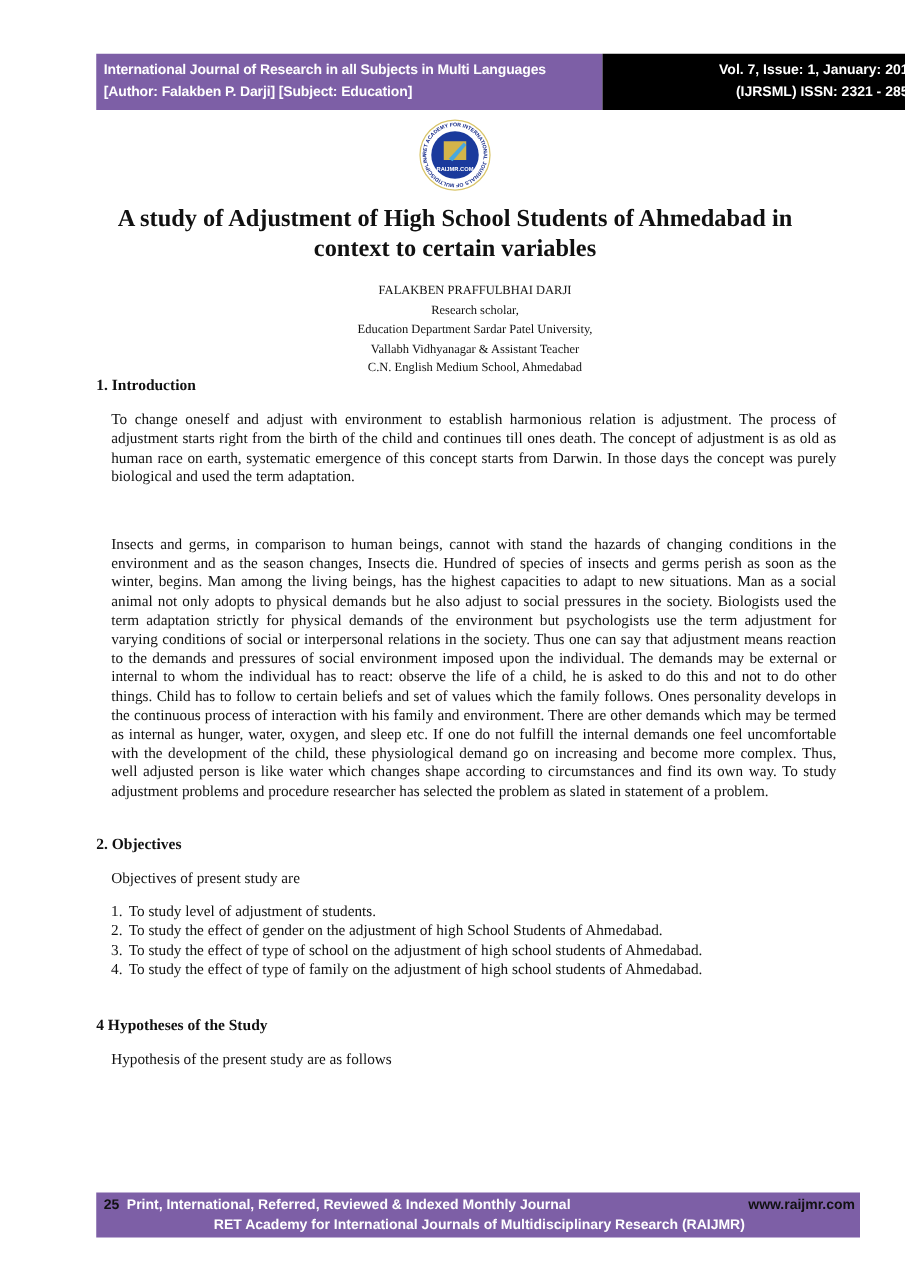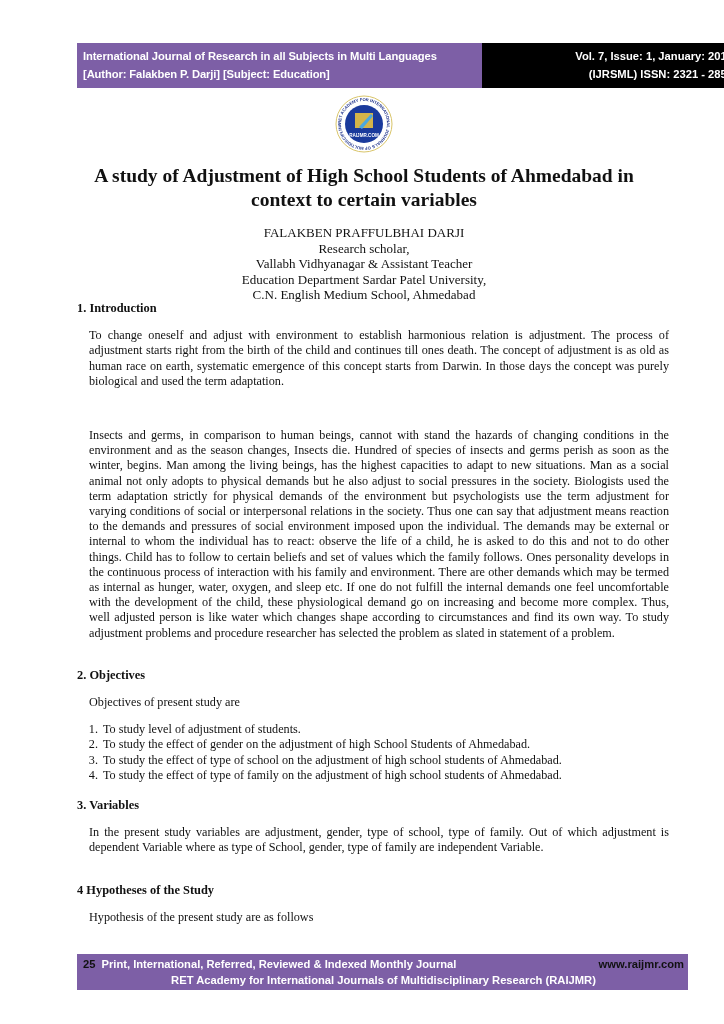--- a/index.html
+++ b/index.html
@@ -61,25 +61,25 @@
       width: 568px;
       text-align: center;
       font-family: "Liberation Serif", serif;
       font-weight: bold;
       font-size: 19.5px;
       line-height: 24px;
       color: #111;
     }
     .author-block {
       position: absolute;
-      left: 100px;
+      left: 116px;
       top: 225px;
       width: 528px;
       text-align: center;
-      font-size: 13px;
+      font-size: 10px;
       line-height: 15.6px;
     }
     .content {
       position: absolute;
       left: 77px;
       top: 301px;
       width: 604px;
       font-size: 12.2px;
       line-height: 15.2px;
     }
@@ -155,22 +155,22 @@
     <path d="M24 32 L36 19 L38 21 L27 34 Z" fill="#4aa8e0"></path>
     <text x="29" y="42" font-size="4.6" fill="#ffffff" text-anchor="middle" font-family="Liberation Sans, sans-serif" font-weight="bold">RAIJMR.COM</text>
   </svg>
 </div>
 
 <div class="title">A study of Adjustment of High School Students of Ahmedabad in context to certain variables</div>
 
 <div class="author-block">
   <div>FALAKBEN PRAFFULBHAI DARJI</div>
   <div>Research scholar,</div>
+  <div>Education Department Sardar Patel University,</div>
   <div>Vallabh Vidhyanagar &amp; Assistant Teacher</div>
-  <div>Education Department Sardar Patel University,</div>
   <div>C.N. English Medium School, Ahmedabad</div>
 </div>
 
 <div class="content">
   <section>
     <h2>1. Introduction</h2>
     <p>To change oneself and adjust with environment to establish harmonious relation is adjustment. The process of adjustment starts right from the birth of the child and continues till ones death. The concept of adjustment is as old as human race on earth, systematic emergence of this concept starts from Darwin. In those days the concept was purely biological and used the term adaptation.</p>
     <div class="gap"></div>
     <p>Insects and germs, in comparison to human beings, cannot with stand the hazards of changing conditions in the environment and as the season changes, Insects die. Hundred of species of insects and germs perish as soon as the winter, begins. Man among the living beings, has the highest capacities to adapt to new situations. Man as a social animal not only adopts to physical demands but he also adjust to social pressures in the society. Biologists used the term adaptation strictly for physical demands of the environment but psychologists use the term adjustment for varying  conditions of social or interpersonal relations in the society. Thus one can say that adjustment means reaction to the demands and pressures of social environment imposed upon the individual. The demands may be external or internal to whom the individual has to react: observe the life of a child, he is asked to do this and not to do other things. Child has to follow to certain beliefs and set of values which the family follows. Ones personality develops in the continuous process of interaction with his family and environment. There are other demands which may be termed as internal as hunger, water, oxygen, and sleep etc. If one do not fulfill the internal demands one feel uncomfortable with the development of the child, these physiological demand go on increasing and become more complex. Thus, well adjusted person is like water which changes shape according to circumstances and find its own way. To study adjustment problems and procedure researcher has selected the problem as slated in statement of a problem.</p>
   </section>
@@ -181,24 +181,20 @@
     <p>Objectives of present study are</p>
     <ol>
       <li>To study level of adjustment of students.</li>
       <li>To study the effect of gender on the adjustment of high School Students of Ahmedabad.</li>
       <li>To study the effect of type of school on the adjustment of high school students of Ahmedabad.</li>
       <li>To study the effect of type of family on the adjustment of high school students of Ahmedabad.</li>
     </ol>
   </section>
   <div class="gap"></div>
 
-  <section>
-    <h2>3. Variables</h2>
-    <p>In the present study variables are adjustment, gender, type of school, type of family. Out of which adjustment is dependent Variable where as type of School, gender, type of family are independent Variable.</p>
-  </section>
   <div class="gap"></div>
 
   <section>
     <h2>4 Hypotheses of the Study</h2>
     <p>Hypothesis of the present study are as follows</p>
   </section>
 </div>
 
 <div class="footer-bar">
   <div class="footer-row1">

